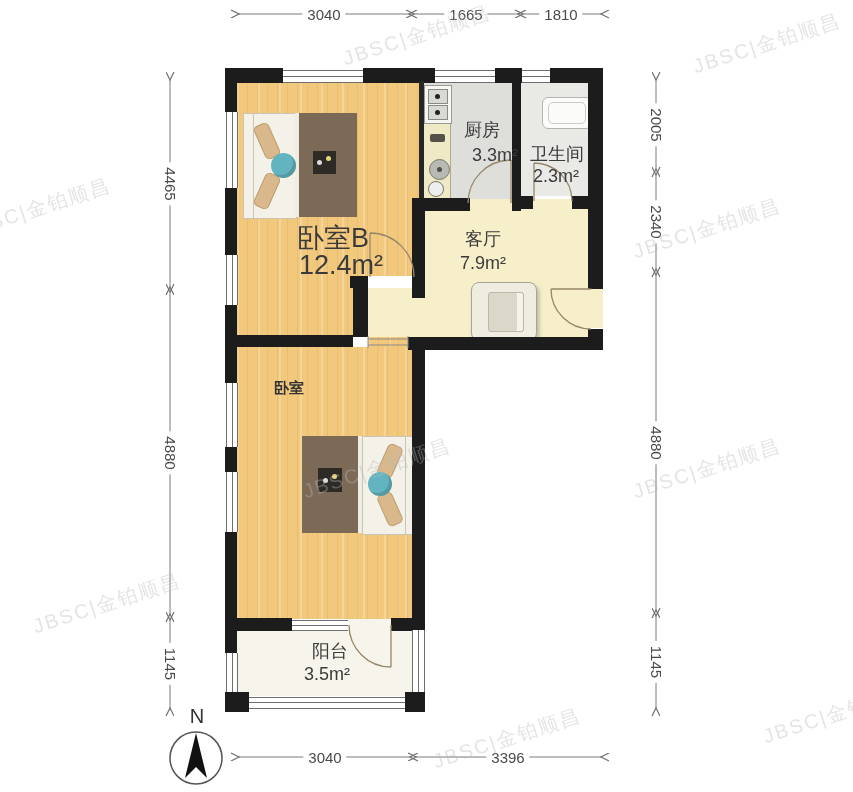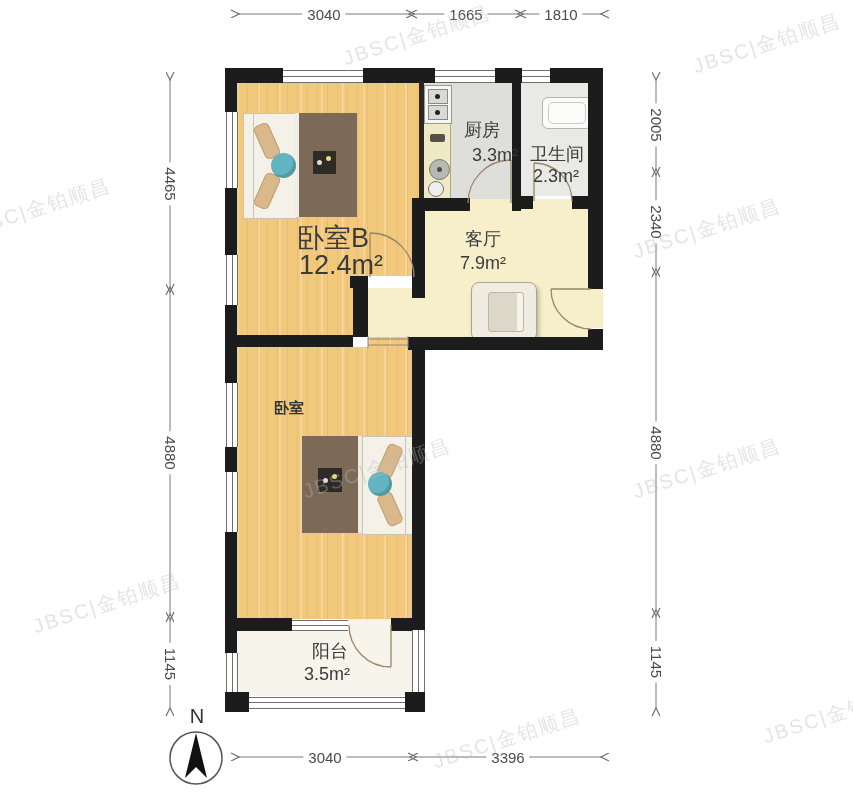--- a/index.html
+++ b/index.html
@@ -19,21 +19,21 @@
   
   .winH{background:#fff;border-top:1px solid #6e6e6e;border-bottom:1px solid #6e6e6e;
         background-image:linear-gradient(to bottom,transparent 45%,#6e6e6e 45%,#6e6e6e 55%,transparent 55%);}
   .winV{background:#fff;border-left:1px solid #6e6e6e;border-right:1px solid #6e6e6e;
         background-image:linear-gradient(to right,transparent 45%,#6e6e6e 45%,#6e6e6e 55%,transparent 55%);}
   
   .lbl{position:absolute;transform:translate(-50%,-50%);color:#3b3b3b;white-space:nowrap;}
   .room-name{font-size:18px;}
   .room-area{font-size:18px;}
   .big{font-size:27px;}
-  .small{font-size:15px;color:#333;margin-top:20px;}
+  .small{font-size:15px;color:#333;}
   .dim{position:absolute;transform:translate(-50%,-50%);font-size:15px;color:#4a4a4a;
        background:#fff;padding:0 5px;white-space:nowrap;}
   .dimV{transform:translate(-50%,-50%) rotate(90deg);}
   .north-n{position:absolute;transform:translate(-50%,-50%);font-size:20px;color:#333;}
   
   .sheet{background:#f3f1e8;border:1px solid #c9c4b4;}
   .blanket{background:#7c6a56;}
   .pillow{background:#d9b98c;border:1px solid #bd9c6d;border-radius:5px;}
   .tealpill{background:#62b5c0;border-radius:50%;box-shadow:inset -3px -3px 0 rgba(0,0,0,.15);}
   .darkbox{background:#2e2a26;}

